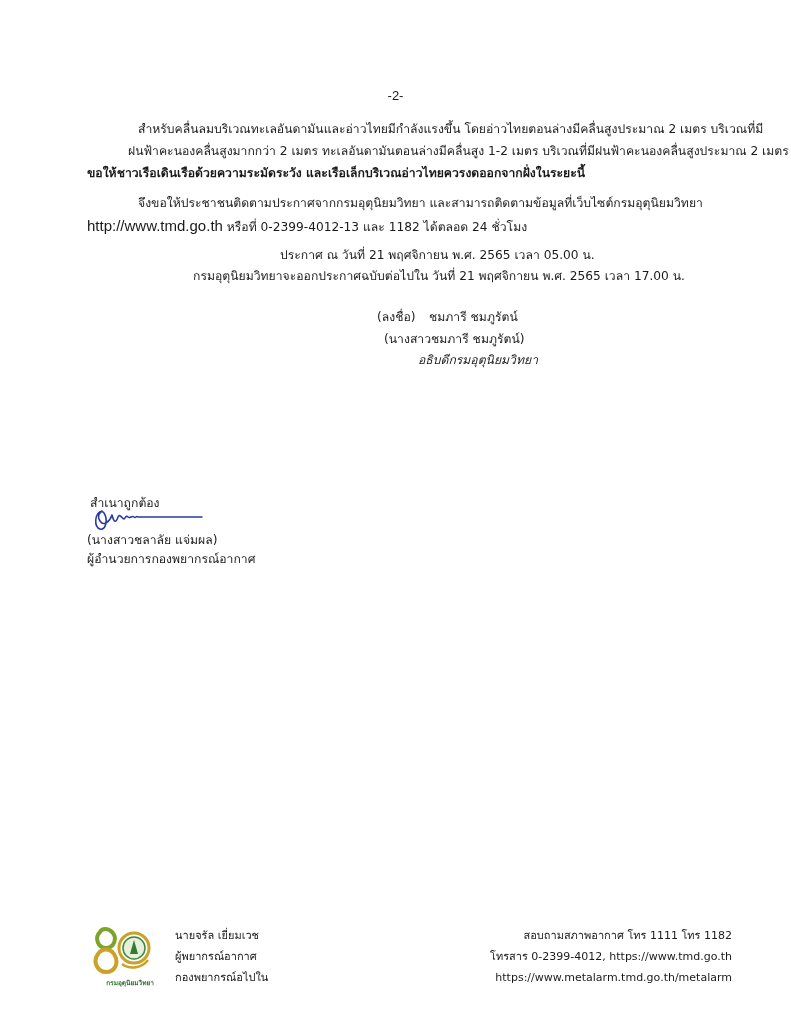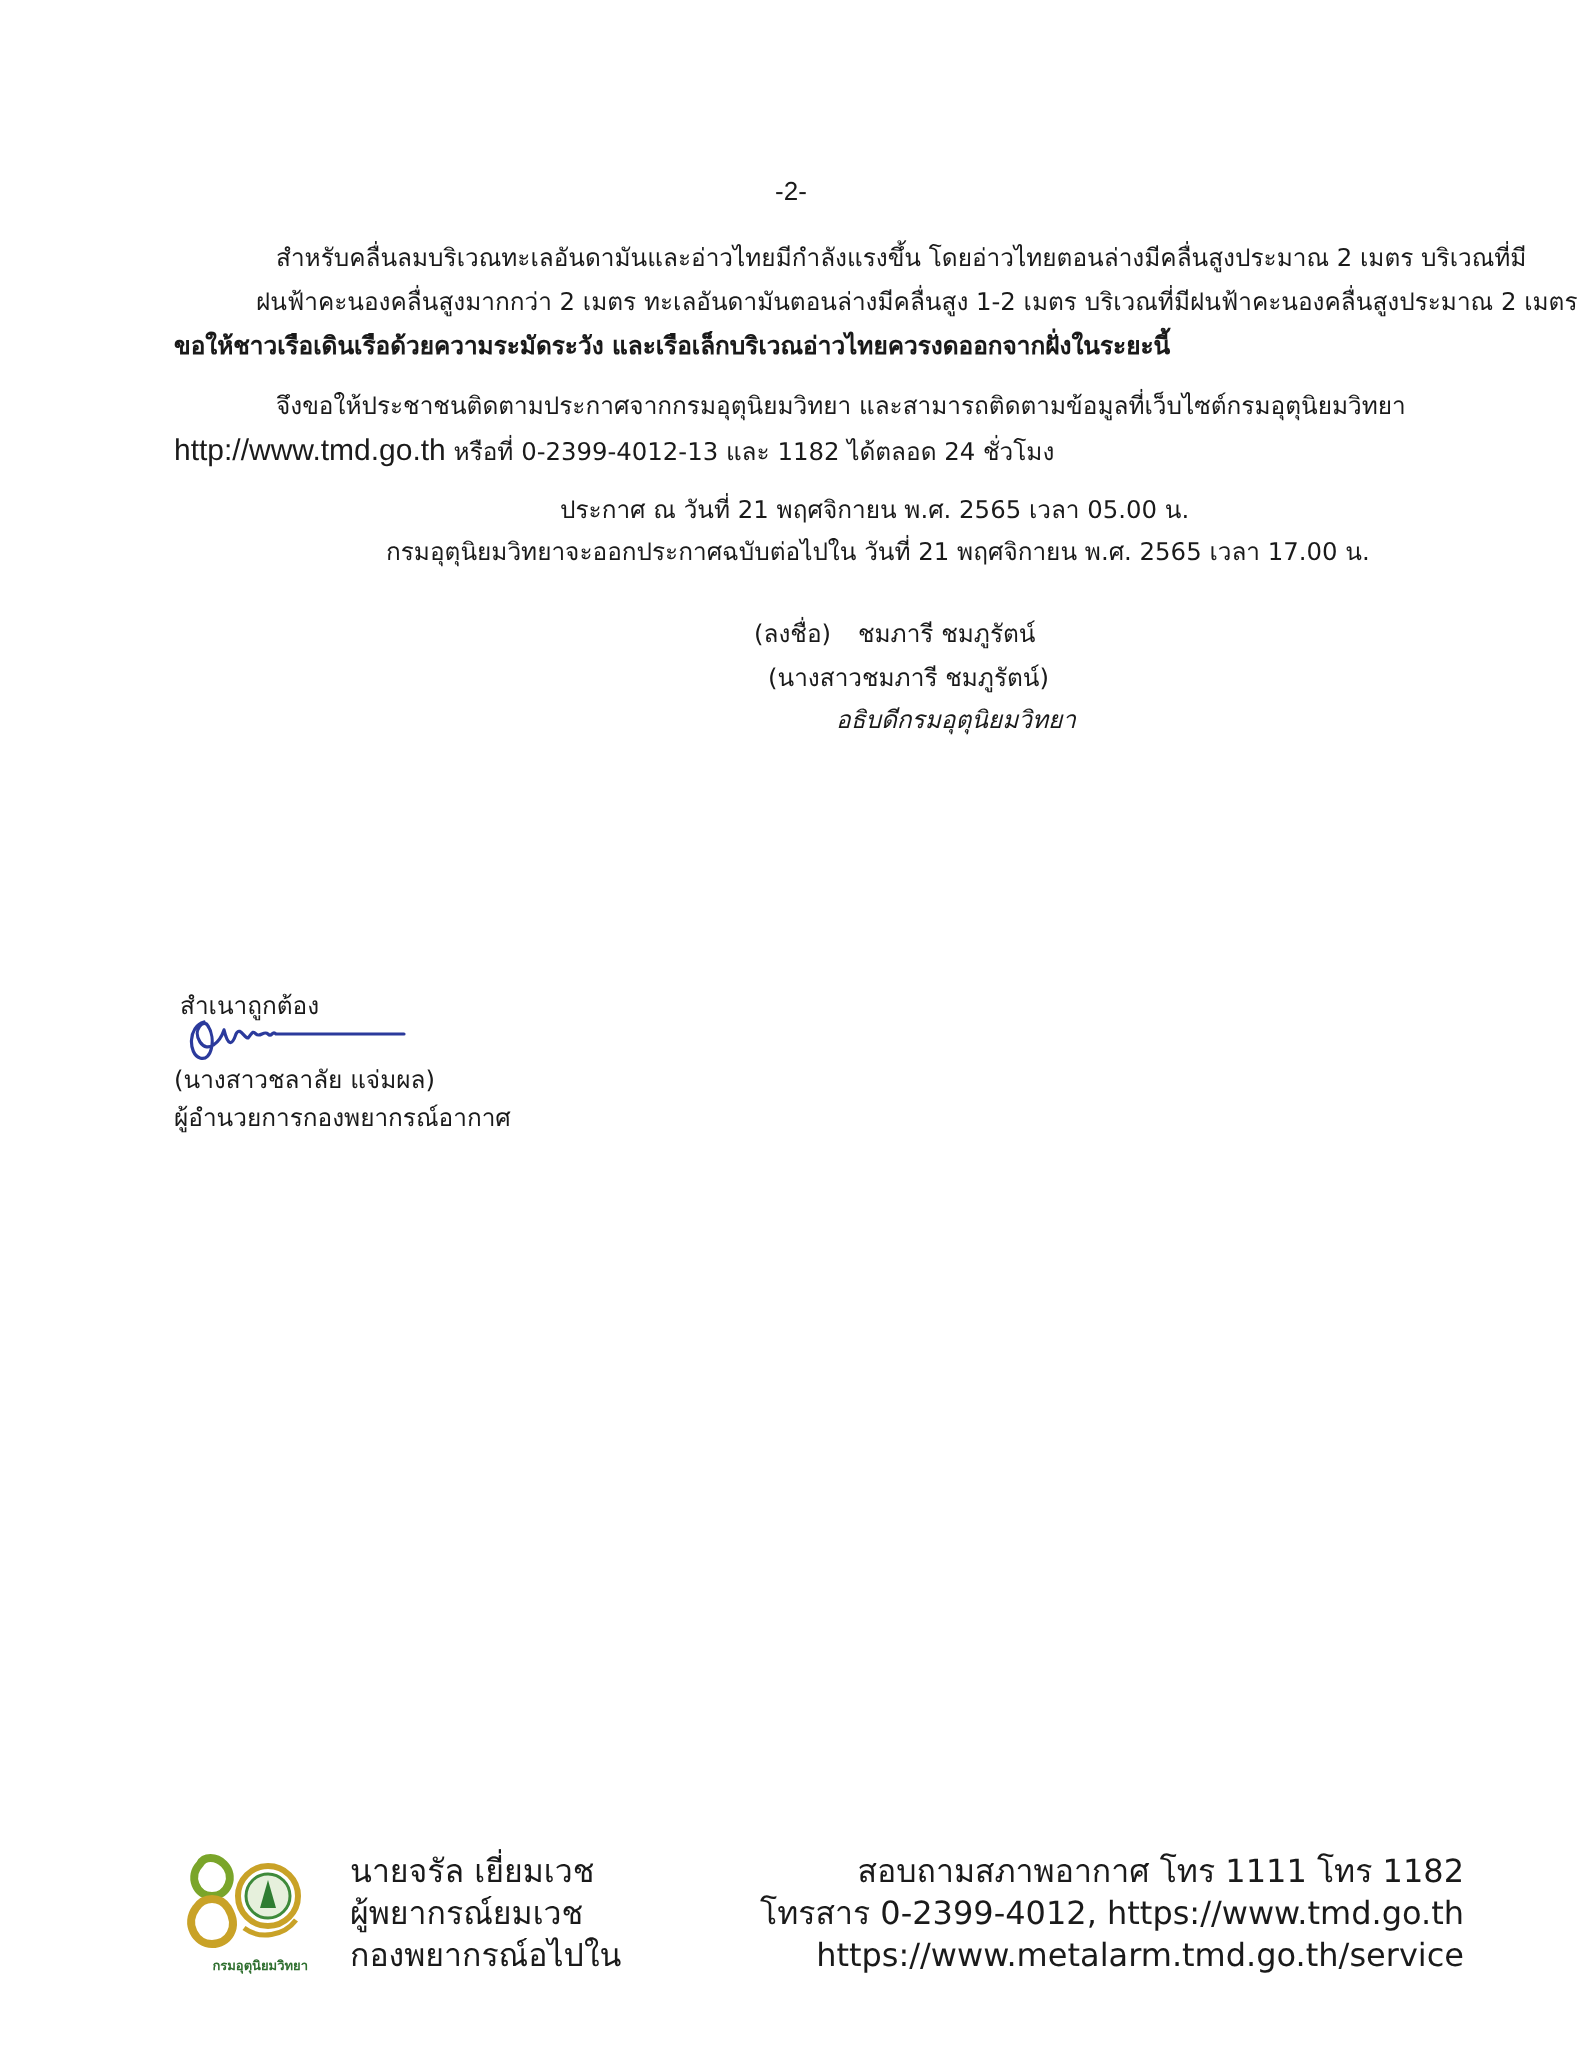--- a/index.html
+++ b/index.html
@@ -2,21 +2,21 @@
 <html><head>
 <meta charset="utf-8">
 <style>
   html, body { margin:0; padding:0; background:#ffffff; }
   body { width:791px; height:1024px; position:relative; overflow:hidden;
          font-family:"DejaVu Sans","Liberation Sans",sans-serif; color:#1a1a1a; }
   .abs { position:absolute; white-space:nowrap; }
   .body-text { font-size:12.2px; line-height:21px; }
   .page-num { left:0; width:791px; top:88px; text-align:center; font-size:13px; font-family:"Liberation Sans",sans-serif; }
   .url { font-family:"Liberation Sans",sans-serif; font-size:15px; }
-  .footer-text { font-size:16px; line-height:20.5px; }
+  .footer-text { font-size:11px; line-height:20.5px; }
   .right { text-align:right; }
   .sig { position:absolute; }
 </style>
 </head>
 <body>
 
 <div class="abs page-num">-2-</div>
 
 <div>
   <div class="abs body-text" style="left:138px; top:119px;">สำหรับคลื่นลมบริเวณทะเลอันดามันและอ่าวไทยมีกำลังแรงขึ้น โดยอ่าวไทยตอนล่างมีคลื่นสูงประมาณ 2 เมตร บริเวณที่มี</div>
@@ -59,19 +59,19 @@
       <path d="M6 30 C0 38 6 48 14 48 C22 48 28 40 22 30 C18 24 10 24 6 30 Z" fill="none" stroke="#c9a227" stroke-width="4"></path>
       <circle cx="42" cy="24" r="15" fill="none" stroke="#c9a227" stroke-width="3"></circle>
       <circle cx="42" cy="24" r="11" fill="#e6f0dc" stroke="#3e8a3a" stroke-width="1.5"></circle>
       <path d="M38 30 L42 16 L46 30 Z" fill="#2f7d32"></path>
       <path d="M30 40 C38 46 50 44 56 36" fill="none" stroke="#c9a227" stroke-width="2.5"></path>
     </svg>
     <div style="font-size:6.5px; color:#2f6f2f; text-align:right; margin-top:-2px; font-weight:bold;">กรมอุตุนิยมวิทยา</div>
   </div>
 
   <div class="abs footer-text" style="left:175px; top:926px;">นายจรัล เยี่ยมเวช</div>
-  <div class="abs footer-text" style="left:175px; top:947px;">ผู้พยากรณ์ยมเวช</div>
+  <div class="abs footer-text" style="left:175px; top:947px;">ผู้พยากรณ์อากาศ</div>
   <div class="abs footer-text" style="left:175px; top:968px;">กองพยากรณ์อไปใน</div>
 
   <div class="abs footer-text right" style="right:59px; top:926px;">สอบถามสภาพอากาศ โทร 1111 โทร 1182</div>
   <div class="abs footer-text right" style="right:59px; top:947px;">โทรสาร 0-2399-4012, https://www.tmd.go.th</div>
-  <div class="abs footer-text right" style="right:59px; top:968px;">https://www.metalarm.tmd.go.th/service</div>
+  <div class="abs footer-text right" style="right:59px; top:968px;">https://www.metalarm.tmd.go.th/metalarm</div>
 </div>
 
 </body></html>

